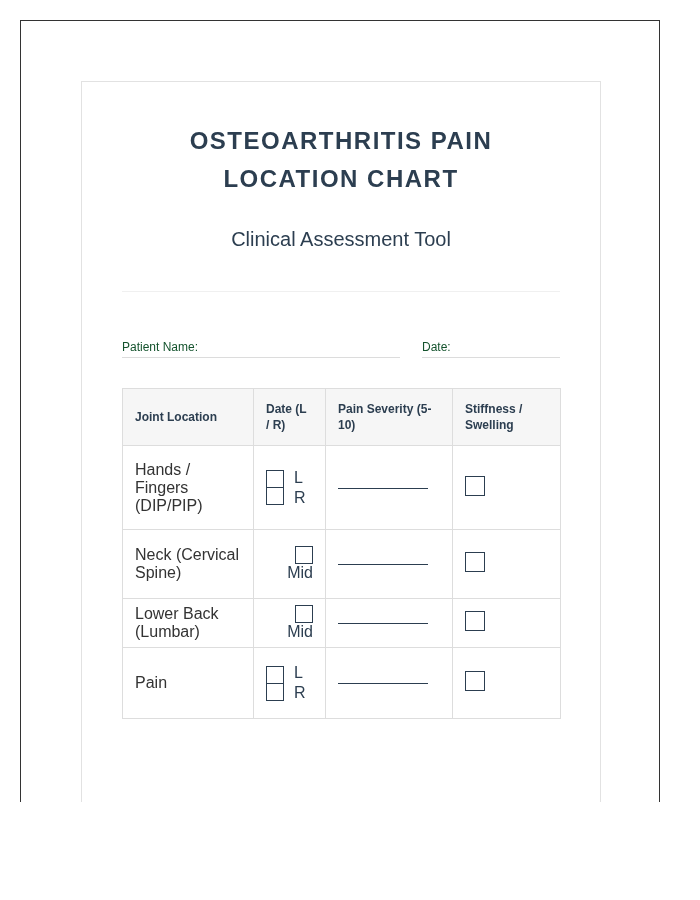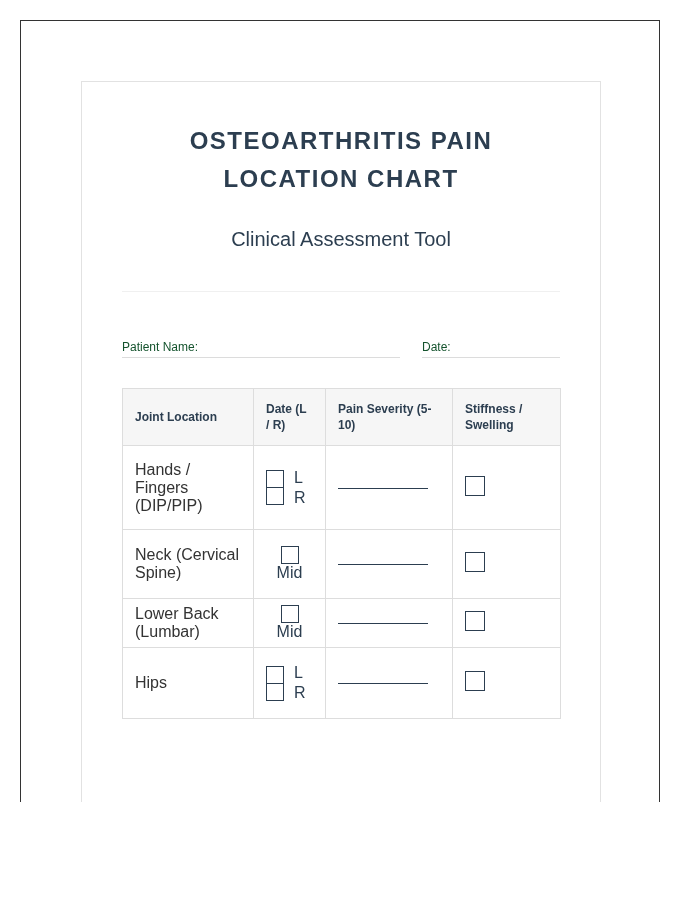--- a/index.html
+++ b/index.html
@@ -23,21 +23,21 @@
     th, td { border: 1px solid #dddddd; text-align: left; vertical-align: middle; }
     th { background: #f6f6f6; font-size: 12px; font-weight: bold; color: #2c3e50;
          padding: 10px 12px; height: 36px; line-height: 16px; }
     td { font-size: 16px; color: #333; padding: 0 12px; line-height: 18px; }
     col.c1 { width: 131px; } col.c2 { width: 72px; } col.c3 { width: 127px; } col.c4 { width: 108px; }
     .side-lr { display: flex; align-items: center; }
     .boxes { display: flex; flex-direction: column; }
     .box { width: 18px; height: 18px; border: 1.5px solid #2c3e50; box-sizing: border-box; display: inline-block; }
     .boxes .box + .box { margin-top: -1px; }
     .letters { display: flex; flex-direction: column; margin-left: 10px; font-size: 16px; line-height: 20px; color: #2c3e50; }
-    .mid { display: flex; flex-direction: column; align-items: center; }
+    .mid { display: flex; flex-direction: column; align-items: flex-end; }
     .mid span.lbl { font-size: 16px; color: #2c3e50; line-height: 18px; }
     .line { width: 90px; height: 1px; background: #2c3e50; display: inline-block; vertical-align: middle; }
     .stiff { padding-left: 12px; }
     .stiff .box { width: 20px; height: 20px; }
   </style>
 </head>
 <body>
 
 <div class="clip">
   <div class="frame"></div>
@@ -110,21 +110,21 @@
               <div class="mid">
                 <span class="box"></span>
                 <span class="lbl">Mid</span>
               </div>
             </td>
             <td><span class="line"></span></td>
             <td class="stiff"><span class="box"></span></td>
           </tr>
 
           <tr style="height:71px">
-            <td>Hips</td>
+            <td>Pain</td>
             <td>
               <div class="side-lr">
                 <div class="boxes">
                   <span class="box"></span>
                   <span class="box"></span>
                 </div>
                 <div class="letters">
                   <span>L</span>
                   <span>R</span>
                 </div>

